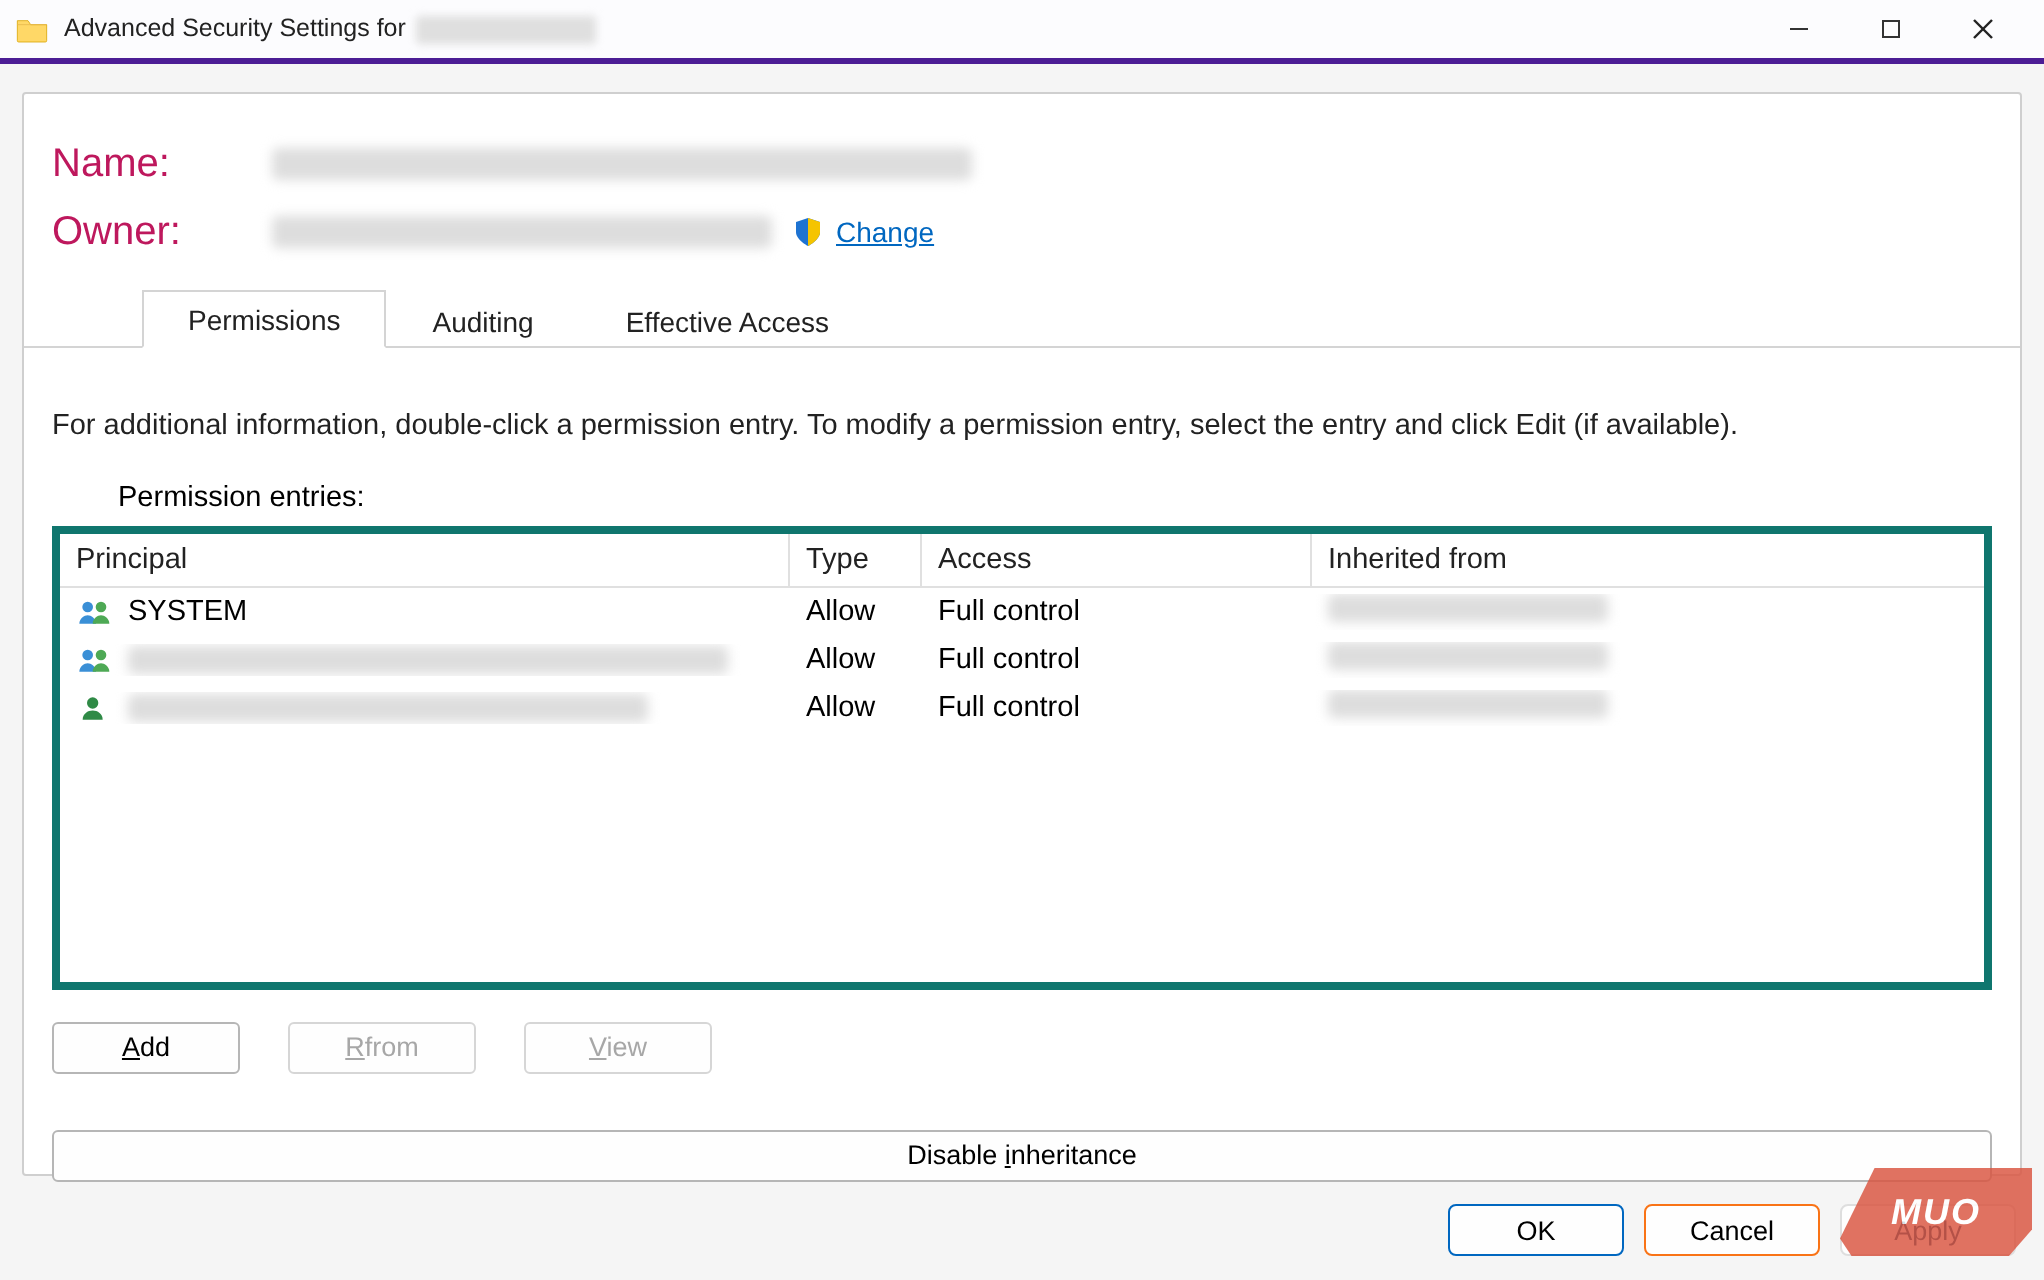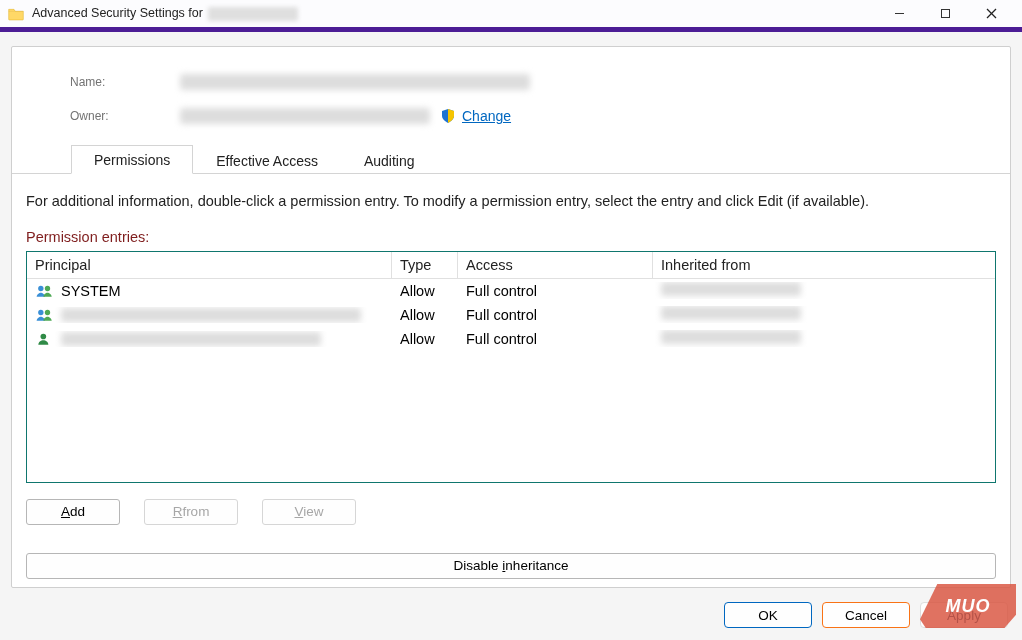--- a/index.html
+++ b/index.html
@@ -12,21 +12,21 @@
       overflow: hidden;
       position: relative;
     }
     
     .titlebar {
       height: 32px;
       background: #fcfcfe;
       display: flex;
       align-items: center;
       padding: 0 8px;
-      border-bottom: 5px solid #4c1d95;
+      border-bottom: 3px solid #4c1d95;
     }
     .titlebar .folder-ico {
       width: 16px; height: 14px;
       margin-right: 8px;
     }
     .titlebar .title { font-size: 12.5px; color: #222; }
     .titlebar .title .blur-strip {
       display:inline-block; width:90px; height:14px;
       background:#dfdfdf; filter: blur(2px); border-radius:2px; vertical-align:middle;
       margin-left:2px;
@@ -42,21 +42,21 @@
     .frame {
       position: absolute;
       left: 11px; right: 11px; top: 46px;
       bottom: 52px;
       background: #fff;
       border: 1px solid #cfcfcf;
       border-radius: 2px;
     }
     .header-rows { padding: 18px 14px 12px 14px; }
     .hdr-row { display:flex; align-items:center; height:34px; }
-    .hdr-label { width: 110px; font-size: 12px; color: #737373; margin-left: 44px; }
+    .hdr-label { width: 110px; font-size: 20px; color: #be185d; }
     .blur-text {
       display:inline-block; height:16px; background:#ddd; filter: blur(3px);
       border-radius:3px;
     }
     .shield-ico { width:16px; height:16px; margin: 0 6px 0 10px; }
     .change-link { color:#0067c0; text-decoration: underline; cursor:pointer; font-size:14px; }
     
     .tabs {
       display:flex; align-items: flex-end;
       border-bottom: 1px solid #d4d4d4;
@@ -73,24 +73,24 @@
       cursor: pointer;
     }
     .tab.active {
       background:#fff;
       border-color:#d4d4d4;
       border-bottom: 1px solid #fff;
       margin-left: 47px;
     }
     
     .body-area { padding: 18px 14px 12px 14px; }
-    .help-text { font-size: 14.5px; color:#222; line-height: 1.3; }
-    .entries-label { font-size: 14.5px; color:#7f1d1d; margin-top: 18px; margin-bottom: 6px; }
+    .help-text { font-size: 14.5px; color:#222; line-height: 1.3; margin-top: 12px; }
+    .entries-label { font-size: 14.5px; color:#000000; margin-top: 18px; margin-bottom: 6px; margin-left: 33px; }
     .grid {
-      border: 1px solid #0f766e;
+      border: 4px solid #0f766e;
       height: 232px;
       overflow: hidden;
       background:#fff;
     }
     .grid-header, .grid-row {
       display:flex; align-items:center;
       font-size: 14.5px;
     }
     .grid-header {
       height: 27px; border-bottom: 1px solid #e0e0e0;
@@ -204,22 +204,22 @@
       <svg class="shield-ico" viewBox="0 0 16 16">
         <path d="M8 1 L14 3 V8 C14 12 8 15 8 15 C8 15 2 12 2 8 V3 Z" fill="#1e73d2"></path>
         <path d="M8 1 L14 3 V8 C14 12 8 15 8 15 V1 Z" fill="#f5c400"></path>
       </svg>
       <span class="change-link">Change</span>
     </div>
   </div>
 
   <div class="tabs">
     <div class="tab active">Permissions</div>
+    <div class="tab">Auditing</div>
     <div class="tab">Effective Access</div>
-    <div class="tab">Auditing</div>
   </div>
 
   <div class="body-area">
     <div class="help-text">For additional information, double-click a permission entry. To modify a permission entry, select the entry and click Edit (if available).</div>
     <div class="entries-label">Permission entries:</div>
 
     <div class="grid">
       <div class="grid-header">
         <div class="cell col-principal">Principal</div>
         <div class="cell col-type">Type</div>

